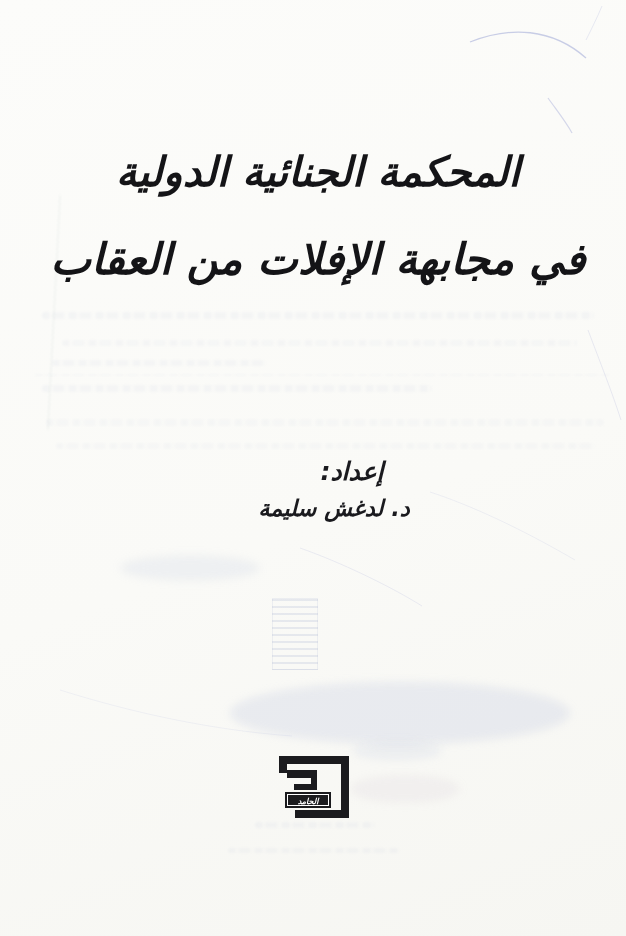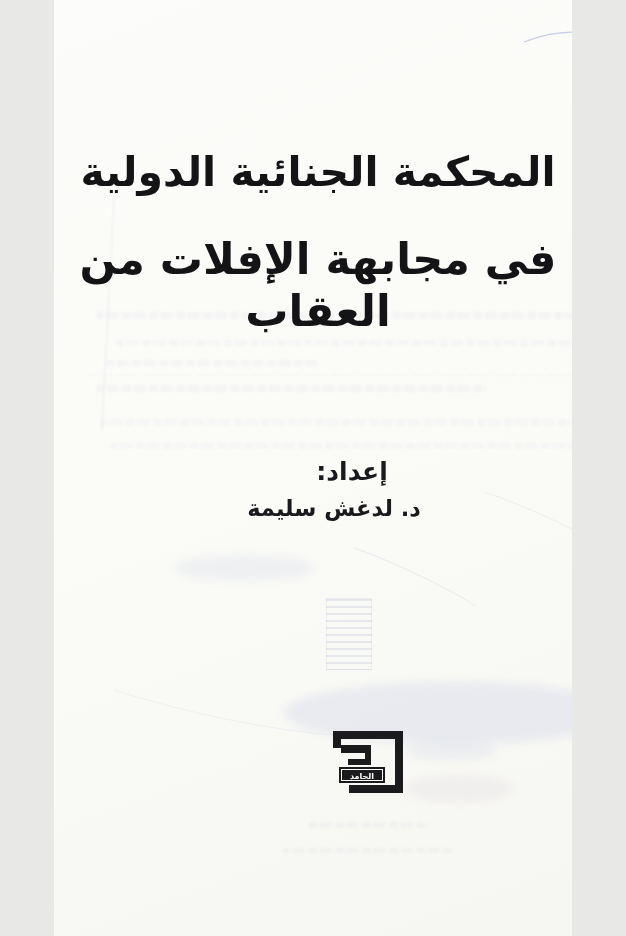--- a/index.html
+++ b/index.html
@@ -1,23 +1,24 @@
 <!DOCTYPE html>
 <html lang="ar"><head>
 <meta charset="utf-8">
 <style>
   html,body{margin:0;padding:0;background:#e8e8e6;}
   .page{
     position:relative;
-    width:518px;height:936px;
+    width:626px;height:936px;
     margin:0 auto;
     background:linear-gradient(160deg,#fcfcfa 0%,#fafaf7 55%,#f6f6f2 100%);
     overflow:hidden;
     font-family:"DejaVu Sans",sans-serif;
     color:#17171a;
+    font-style:italic;
   }
   
   .ghost-layer{position:absolute;inset:0;pointer-events:none;}
   .gline{
     position:absolute;
     background:repeating-linear-gradient(90deg,
       rgba(125,140,185,.55) 0 7px, rgba(125,140,185,.15) 7px 11px,
       rgba(125,140,185,.45) 11px 22px, rgba(125,140,185,.10) 22px 27px);
     filter:blur(1px);
     border-radius:3px;
@@ -45,21 +46,21 @@
     position:absolute;top:457px;left:39px;width:100%;
     text-align:center;direction:rtl;
     font-size:25px;font-weight:bold;color:#1a1a1e;
   }
   .authors{
     position:absolute;top:495px;left:0;width:100%;
     display:flex;direction:rtl;justify-content:center;gap:62px;
     font-size:22.5px;font-weight:bold;color:#1a1a1e;
     transform:translateX(21px);
   }
-  .logo{position:absolute;left:277px;top:729px;width:74px;height:66px;text-align:center;}
+  .logo{position:absolute;left:277px;top:754px;width:74px;height:66px;text-align:center;}
   .logo svg{display:block;width:100%;height:100%;}
 </style>
 </head>
 <body>
 
 <div class="page">
 
   <div class="ghost-layer">
     <div class="crease" style="left:53px;top:195px;width:2px;height:235px;transform:rotate(3deg);"></div>
 

